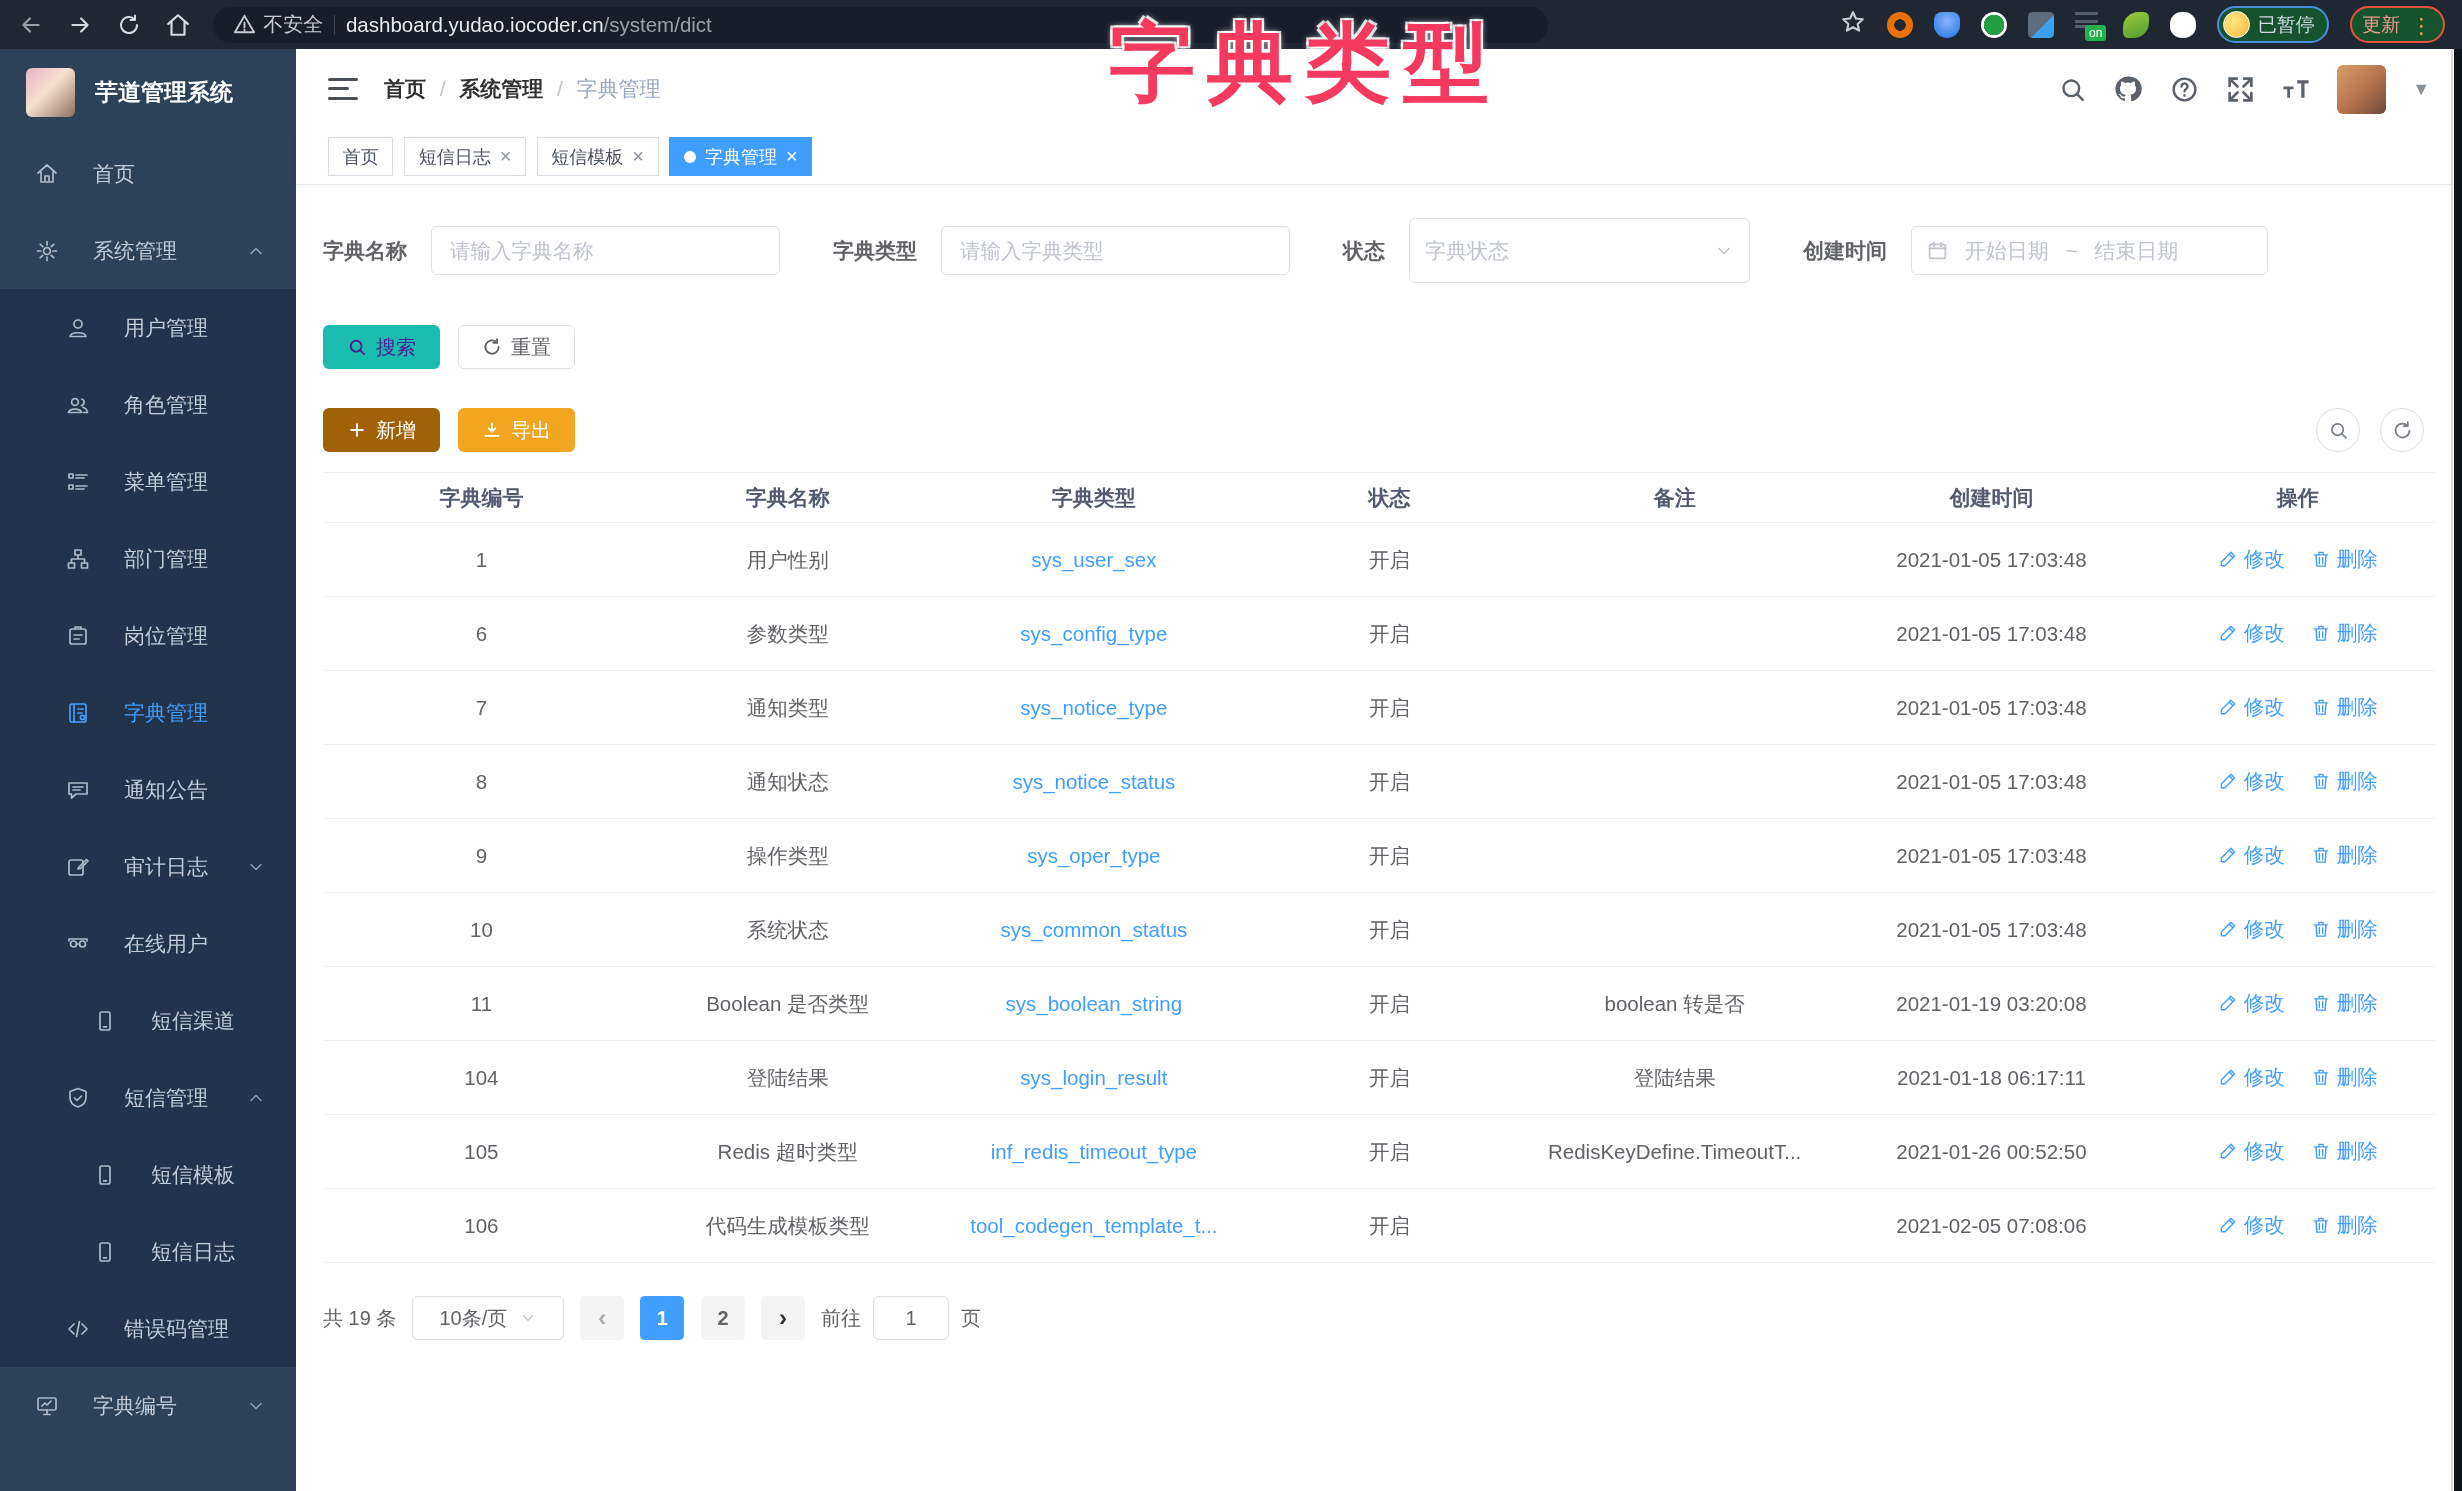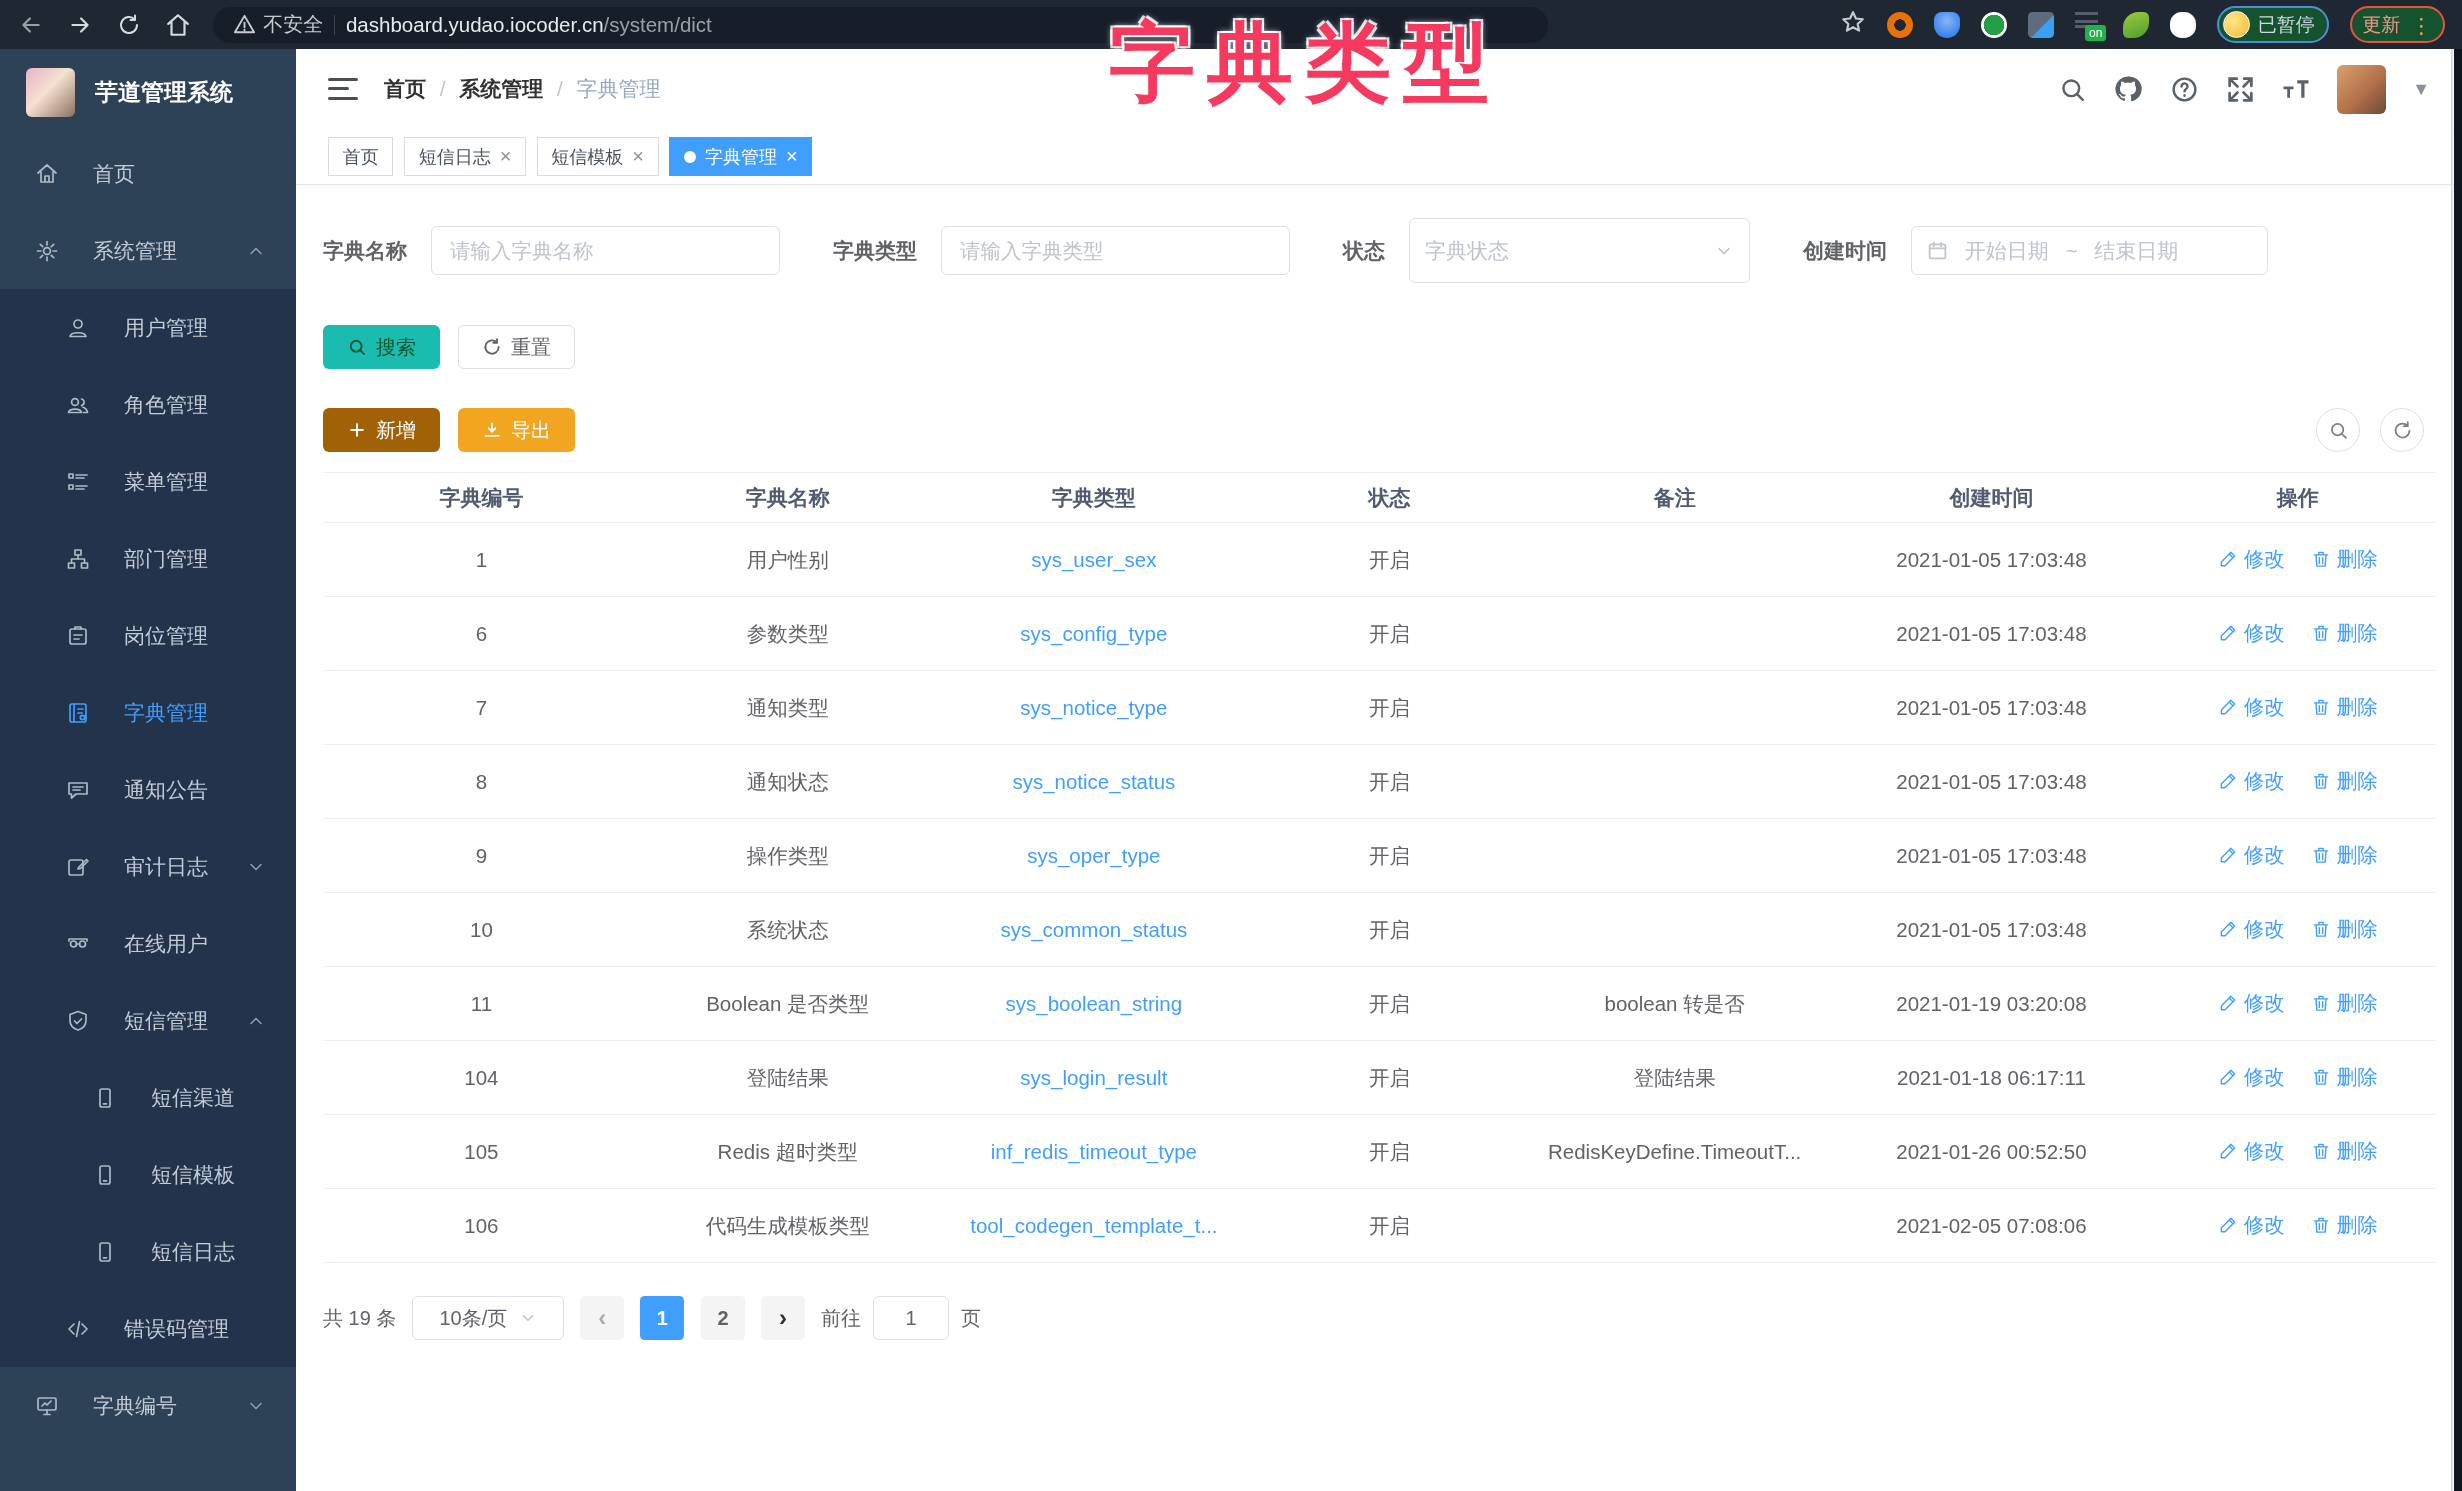--- a/index.html
+++ b/index.html
@@ -79,21 +79,21 @@
   .flabel { font-weight:600; color:#606266; margin-right:24px; white-space:nowrap; }
   .finput { width:349px; height:49px; border:1.5px solid #dcdfe6; border-radius:6px; padding:0 18px; font-size:20.5px; color:#606266; font-family:inherit; }
   .finput::placeholder { color:#bfc4cc; }
   .fselect { width:341px; height:65px; border:1.5px solid #dcdfe6; border-radius:6px; display:flex; align-items:center; padding:0 15px; color:#bfc4cc; cursor:pointer; }
   .fselect .scaret { margin-left:auto; color:#c0c4cc; display:flex; }
   .fdate { width:357px; height:49px; border:1.5px solid #dcdfe6; border-radius:6px; display:flex; align-items:center; padding:0 15px; gap:16.7px; color:#bfc4cc; }
   .fdate .dsep { color:#bfc4cc; }
   .fdate .cal { color:#c0c4cc; display:flex; }
 
   .btn { height:44px; border-radius:6px; display:inline-flex; align-items:center; justify-content:center; gap:9px; font-size:20px; padding:0 23px; cursor:pointer; border:1.5px solid transparent; }
-  .btn-search { background:#1abcb0; color:#14532d; }
+  .btn-search { background:#1abcb0; color:#4c1d95; }
   .btn-reset { background:#fff; color:#606266; border-color:#dcdfe6; }
   .btn-add { background:#a16207; color:#fff; }
   .btn-export { background:#f1a521; color:#fff; }
   .btn-row1 { margin-top:42px; display:flex; gap:18px; }
   .btn-row2 { margin-top:39px; display:flex; gap:18px; align-items:center; }
   .round-tools { margin-left:auto; display:flex; gap:20px; margin-right:10.6px; }
   .round-btn { width:44px; height:44px; border-radius:50%; border:1.5px solid #dcdfe6; background:#fff; color:#7a8088; display:flex; align-items:center; justify-content:center; cursor:pointer; }
 
   
   table.dict { width:100%; margin-top:20px; border-collapse:collapse; table-layout:fixed; }
@@ -296,42 +296,42 @@
         <div class="side-item lvl2">
           <span class="micon">
             <svg viewBox="0 0 24 24" width="24" height="24" fill="none" stroke="currentColor" stroke-width="1.7" stroke-linecap="round" stroke-linejoin="round">
               <circle cx="7.5" cy="12" r="3"></circle>
               <circle cx="16.5" cy="12" r="3"></circle>
               <path d="M10.5 12h3M3 9V7h18v2"></path>
             </svg>
           </span>
           <span class="mlabel">在线用户</span>
         </div>
+        <div class="side-item lvl3">
+          <span class="micon">
+            <svg viewBox="0 0 24 24" width="24" height="24" fill="none" stroke="currentColor" stroke-width="1.7" stroke-linecap="round" stroke-linejoin="round">
+              <rect x="7" y="3" width="10" height="18" rx="2"></rect>
+              <path d="M10.5 17.8h3"></path>
+            </svg>
+          </span>
+          <span class="mlabel">短信渠道</span>
+        </div>
         <div class="side-item lvl2">
           <span class="micon">
             <svg viewBox="0 0 24 24" width="24" height="24" fill="none" stroke="currentColor" stroke-width="1.7" stroke-linecap="round" stroke-linejoin="round">
               <path d="M12 2.5l8 3v6c0 5-3.5 8.2-8 9.5-4.5-1.3-8-4.5-8-9.5v-6z"></path>
               <path d="M8.5 12l2.5 2.5 4.5-4.5"></path>
             </svg>
           </span>
           <span class="mlabel">短信管理</span>
           <span class="marrow up">
             <svg viewBox="0 0 24 24" width="20" height="20" fill="none" stroke="currentColor" stroke-width="1.7" stroke-linecap="round" stroke-linejoin="round">
               <path d="M6 9l6 6 6-6"></path>
             </svg>
           </span>
-        </div>
-        <div class="side-item lvl3">
-          <span class="micon">
-            <svg viewBox="0 0 24 24" width="24" height="24" fill="none" stroke="currentColor" stroke-width="1.7" stroke-linecap="round" stroke-linejoin="round">
-              <rect x="7" y="3" width="10" height="18" rx="2"></rect>
-              <path d="M10.5 17.8h3"></path>
-            </svg>
-          </span>
-          <span class="mlabel">短信渠道</span>
         </div>
         <div class="side-item lvl3">
           <span class="micon">
             <svg viewBox="0 0 24 24" width="24" height="24" fill="none" stroke="currentColor" stroke-width="1.7" stroke-linecap="round" stroke-linejoin="round">
               <rect x="7" y="3" width="10" height="18" rx="2"></rect>
               <path d="M10.5 17.8h3"></path>
             </svg>
           </span>
           <span class="mlabel">短信模板</span>
         </div>

